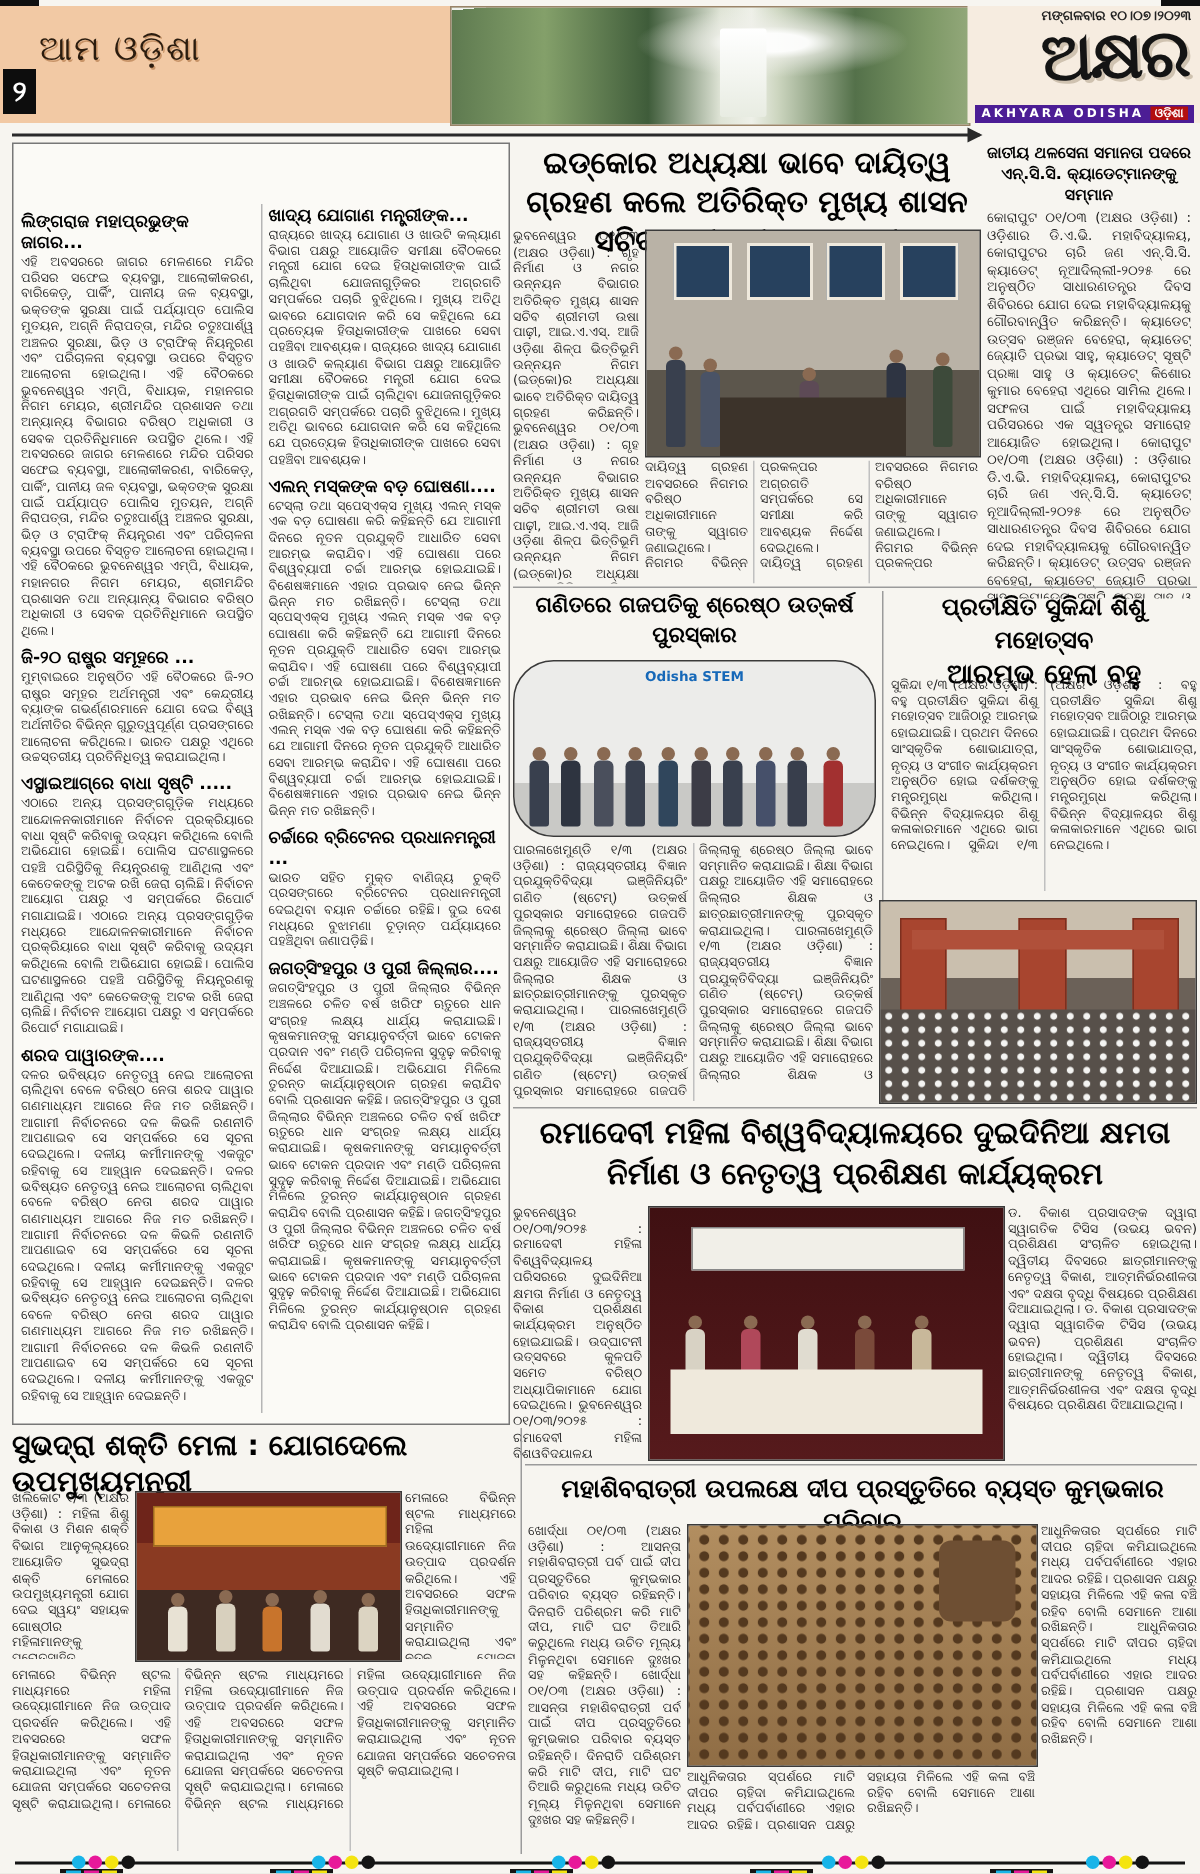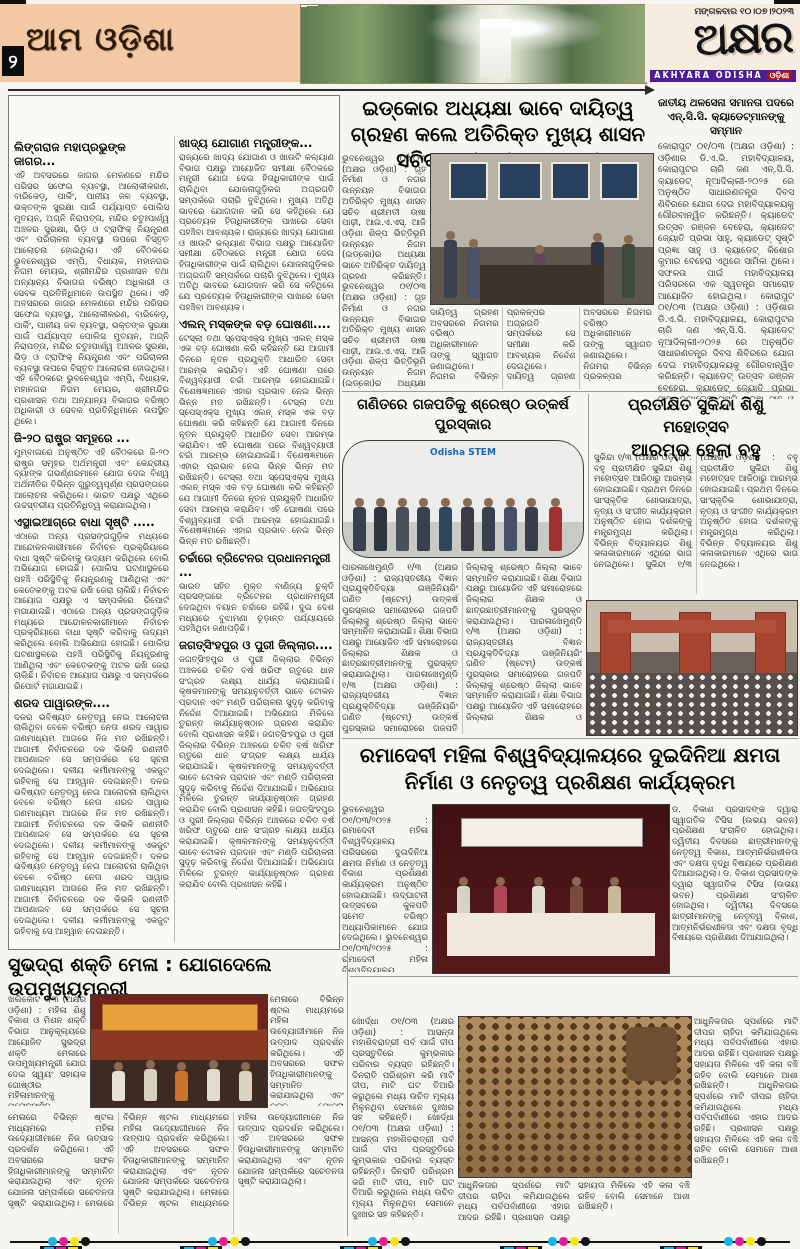--- a/index.html
+++ b/index.html
@@ -2,21 +2,21 @@
 <html><head>
 <meta charset="utf-8">
 <style>
   html,body{margin:0;padding:0;background:#e9e7e2;}
   .page{position:relative;width:800px;height:1249px;background:#f7f5f0;
         font-family:"DejaVu Sans",sans-serif;overflow:hidden;margin:0 auto;}
   
   .corner-mark{position:absolute;top:0;height:6px;background:#101010;}
   .masthead{position:absolute;left:0;top:4px;width:800px;height:78px;}
   .mast-left{position:absolute;left:0;top:0;width:300px;height:78px;background:#f2c9a4;}
-  .mast-title{position:absolute;left:26px;top:16px;font-size:32px;font-weight:bold;color:#2b1c0e;
+  .mast-title{position:absolute;left:26px;top:16px;font-size:23px;font-weight:normal;color:#2b1c0e;
               text-shadow:1px 1px 0 #c89468;letter-spacing:1px;}
   .waterfall{position:absolute;left:300px;top:0;width:345px;height:78px;border:1px solid #9a8468;
      background:
        radial-gradient(ellipse at 62% 30%,rgba(255,255,255,.95) 0 8%,rgba(240,240,235,.65) 14%,transparent 30%),
        linear-gradient(175deg,rgba(255,255,255,.9) 0 2px,transparent 2px),
        linear-gradient(90deg,#5e7a50 0%,#84a06a 18%,#3f5c3a 38%,#dfe4d6 52%,#eef0e8 58%,#cdd6c0 63%,#54714a 78%,#7d9866 92%,#93a87a 100%);}
   .waterfall .fall{position:absolute;left:52%;top:18%;width:9%;height:75%;
        background:linear-gradient(#ffffff,#e8ece2);filter:blur(.4px);border-radius:2px;}
   .mast-right{position:absolute;left:645px;top:0;width:155px;height:78px;background:#f6ece0;}
   .mast-date{position:absolute;right:6px;top:2px;font-size:9px;font-weight:bold;color:#222;}
@@ -210,20 +210,21 @@
       <span class="fig" style="left:30%;height:32px;background:#d8d0be;"></span>
       <span class="fig" style="left:48%;height:30px;background:#c8742c;"></span>
       <span class="fig" style="left:66%;height:32px;background:#e2dcd0;"></span>
       <span class="fig" style="left:84%;height:30px;background:#dcd4c2;"></span>
     </div>
     <div class="smalltext" style="position:absolute;left:262px;top:42px;width:74px;height:112px;">ମେଳାରେ ବିଭିନ୍ନ ଷ୍ଟଲ ମାଧ୍ୟମରେ ମହିଳା ଉଦ୍ୟୋଗୀମାନେ ନିଜ ଉତ୍ପାଦ ପ୍ରଦର୍ଶନ କରିଥିଲେ। ଏହି ଅବସରରେ ସଫଳ ହିତାଧିକାରୀମାନଙ୍କୁ ସମ୍ମାନିତ କରାଯାଇଥିଲା ଏବଂ ନୂତନ ଯୋଜନା ସମ୍ପର୍କରେ ସଚେତନତା ସୃଷ୍ଟି କରାଯାଇଥିଲା।</div>
     <div class="smalltext" style="position:absolute;left:0;top:160px;width:336px;height:122px;column-count:3;column-gap:9px;column-rule:1px solid #c0c0c0;">ମେଳାରେ ବିଭିନ୍ନ ଷ୍ଟଲ ମାଧ୍ୟମରେ ମହିଳା ଉଦ୍ୟୋଗୀମାନେ ନିଜ ଉତ୍ପାଦ ପ୍ରଦର୍ଶନ କରିଥିଲେ। ଏହି ଅବସରରେ ସଫଳ ହିତାଧିକାରୀମାନଙ୍କୁ ସମ୍ମାନିତ କରାଯାଇଥିଲା ଏବଂ ନୂତନ ଯୋଜନା ସମ୍ପର୍କରେ ସଚେତନତା ସୃଷ୍ଟି କରାଯାଇଥିଲା। ମେଳାରେ ବିଭିନ୍ନ ଷ୍ଟଲ ମାଧ୍ୟମରେ ମହିଳା ଉଦ୍ୟୋଗୀମାନେ ନିଜ ଉତ୍ପାଦ ପ୍ରଦର୍ଶନ କରିଥିଲେ। ଏହି ଅବସରରେ ସଫଳ ହିତାଧିକାରୀମାନଙ୍କୁ ସମ୍ମାନିତ କରାଯାଇଥିଲା ଏବଂ ନୂତନ ଯୋଜନା ସମ୍ପର୍କରେ ସଚେତନତା ସୃଷ୍ଟି କରାଯାଇଥିଲା। ମେଳାରେ ବିଭିନ୍ନ ଷ୍ଟଲ ମାଧ୍ୟମରେ ମହିଳା ଉଦ୍ୟୋଗୀମାନେ ନିଜ ଉତ୍ପାଦ ପ୍ରଦର୍ଶନ କରିଥିଲେ। ଏହି ଅବସରରେ ସଫଳ ହିତାଧିକାରୀମାନଙ୍କୁ ସମ୍ମାନିତ କରାଯାଇଥିଲା ଏବଂ ନୂତନ ଯୋଜନା ସମ୍ପର୍କରେ ସଚେତନତା ସୃଷ୍ଟି କରାଯାଇଥିଲା।</div>
   </div>
 
   <div style="position:absolute;left:352px;top:982px;width:446px;height:254px;">
+    <div class="headline" style="font-size:16.5px;line-height:22px;">ମହାଶିବରାତ୍ରୀ ଉପଲକ୍ଷେ ଦୀପ ପ୍ରସ୍ତୁତିରେ ବ୍ୟସ୍ତ କୁମ୍ଭକାର ପରିବାର</div>
     <div class="smalltext" style="position:absolute;left:0;top:34px;width:102px;height:218px;">ଖୋର୍ଦ୍ଧା ୦୧/୦୩ (ଅକ୍ଷର ଓଡ଼ିଶା) : ଆସନ୍ତା ମହାଶିବରାତ୍ରୀ ପର୍ବ ପାଇଁ ଦୀପ ପ୍ରସ୍ତୁତିରେ କୁମ୍ଭକାର ପରିବାର ବ୍ୟସ୍ତ ରହିଛନ୍ତି। ଦିନରାତି ପରିଶ୍ରମ କରି ମାଟି ଦୀପ, ମାଟି ଘଟ ତିଆରି କରୁଥିଲେ ମଧ୍ୟ ଉଚିତ ମୂଲ୍ୟ ମିଳୁନଥିବା ସେମାନେ ଦୁଃଖର ସହ କହିଛନ୍ତି। ଖୋର୍ଦ୍ଧା ୦୧/୦୩ (ଅକ୍ଷର ଓଡ଼ିଶା) : ଆସନ୍ତା ମହାଶିବରାତ୍ରୀ ପର୍ବ ପାଇଁ ଦୀପ ପ୍ରସ୍ତୁତିରେ କୁମ୍ଭକାର ପରିବାର ବ୍ୟସ୍ତ ରହିଛନ୍ତି। ଦିନରାତି ପରିଶ୍ରମ କରି ମାଟି ଦୀପ, ମାଟି ଘଟ ତିଆରି କରୁଥିଲେ ମଧ୍ୟ ଉଚିତ ମୂଲ୍ୟ ମିଳୁନଥିବା ସେମାନେ ଦୁଃଖର ସହ କହିଛନ୍ତି।</div>
     <div class="photo lamp-photo" style="left:106px;top:34px;width:232px;height:160px;">
       <span class="potter"></span>
     </div>
     <div class="smalltext" style="position:absolute;left:106px;top:198px;width:232px;height:54px;column-count:2;column-gap:8px;">ଆଧୁନିକତାର ସ୍ପର୍ଶରେ ମାଟି ଦୀପର ଚାହିଦା କମିଯାଇଥିଲେ ମଧ୍ୟ ପର୍ବପର୍ବାଣୀରେ ଏହାର ଆଦର ରହିଛି। ପ୍ରଶାସନ ପକ୍ଷରୁ ସହାୟତା ମିଳିଲେ ଏହି କଳା ବଞ୍ଚି ରହିବ ବୋଲି ସେମାନେ ଆଶା ରଖିଛନ୍ତି।</div>
     <div class="smalltext" style="position:absolute;left:342px;top:34px;width:104px;height:218px;">ଆଧୁନିକତାର ସ୍ପର୍ଶରେ ମାଟି ଦୀପର ଚାହିଦା କମିଯାଇଥିଲେ ମଧ୍ୟ ପର୍ବପର୍ବାଣୀରେ ଏହାର ଆଦର ରହିଛି। ପ୍ରଶାସନ ପକ୍ଷରୁ ସହାୟତା ମିଳିଲେ ଏହି କଳା ବଞ୍ଚି ରହିବ ବୋଲି ସେମାନେ ଆଶା ରଖିଛନ୍ତି। ଆଧୁନିକତାର ସ୍ପର୍ଶରେ ମାଟି ଦୀପର ଚାହିଦା କମିଯାଇଥିଲେ ମଧ୍ୟ ପର୍ବପର୍ବାଣୀରେ ଏହାର ଆଦର ରହିଛି। ପ୍ରଶାସନ ପକ୍ଷରୁ ସହାୟତା ମିଳିଲେ ଏହି କଳା ବଞ୍ଚି ରହିବ ବୋଲି ସେମାନେ ଆଶା ରଖିଛନ୍ତି।</div>
   </div>
 
   <div class="print-marks">
     <div class="pm-line"></div>

